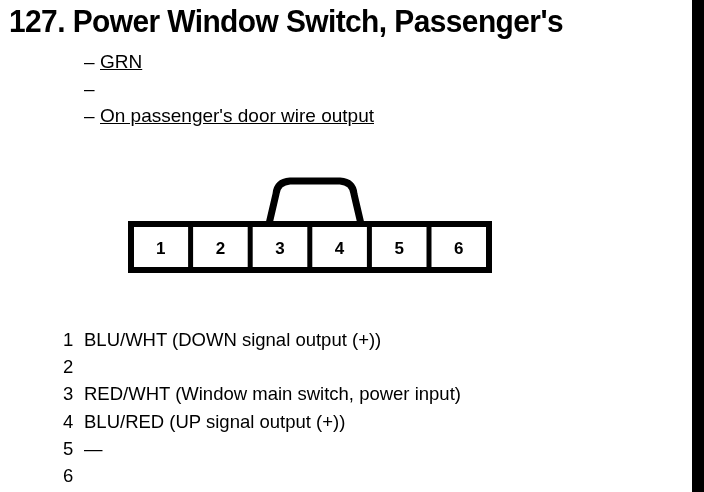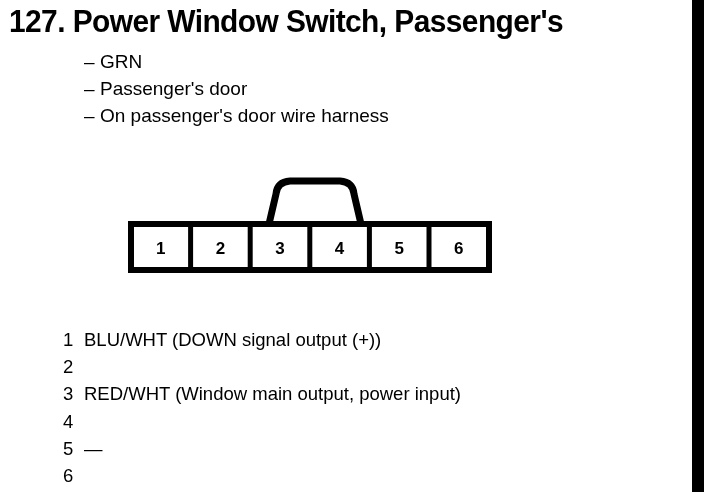--- a/index.html
+++ b/index.html
@@ -45,20 +45,21 @@
     font-size: 19px;
     line-height: 27px;
     white-space: nowrap;
   }
   .bullet-dash {
     width: 16px;
     flex: 0 0 16px;
   }
   .bullet-text {
     flex: 0 1 auto;
+    text-decoration: underline;
   }
 
   
   .connector-wrap {
     position: absolute;
     left: 128px;
     top: 176px;
     width: 364px;
     height: 100px;
   }
@@ -111,26 +112,25 @@
 
 <div class="bullets">
 
   <div class="bullet-row">
     <span class="bullet-dash">–</span>
     <span class="bullet-text">GRN</span>
   </div>
 
   <div class="bullet-row">
     <span class="bullet-dash">–</span>
-    <span class="bullet-text">Passenger's door</span>
   </div>
 
   <div class="bullet-row">
     <span class="bullet-dash">–</span>
-    <span class="bullet-text">On passenger's door wire harness</span>
+    <span class="bullet-text">On passenger's door wire output</span>
   </div>
 
 </div>
 
 <div class="connector-wrap">
   <svg class="connector-svg" width="364" height="100" viewBox="0 0 364 100">
 
     <g>
       <path d="M 141 48
                L 148 18
@@ -166,25 +166,26 @@
     <span class="pin-num">1</span>
     <span class="pin-desc">BLU/WHT (DOWN signal output (+))</span>
   </div>
 
   <div class="pin-row">
     <span class="pin-num">2</span>
   </div>
 
   <div class="pin-row">
     <span class="pin-num">3</span>
-    <span class="pin-desc">RED/WHT (Window main output, power input)</span>
+    <span class="pin-desc">RED/WHT (Window main switch, power input)</span>
   </div>
 
   <div class="pin-row">
     <span class="pin-num">4</span>
+    <span class="pin-desc">BLU/RED (UP signal output (+))</span>
   </div>
 
   <div class="pin-row">
     <span class="pin-num">5</span>
     <span class="pin-desc">—</span>
   </div>
 
   <div class="pin-row">
     <span class="pin-num">6</span>
   </div>

